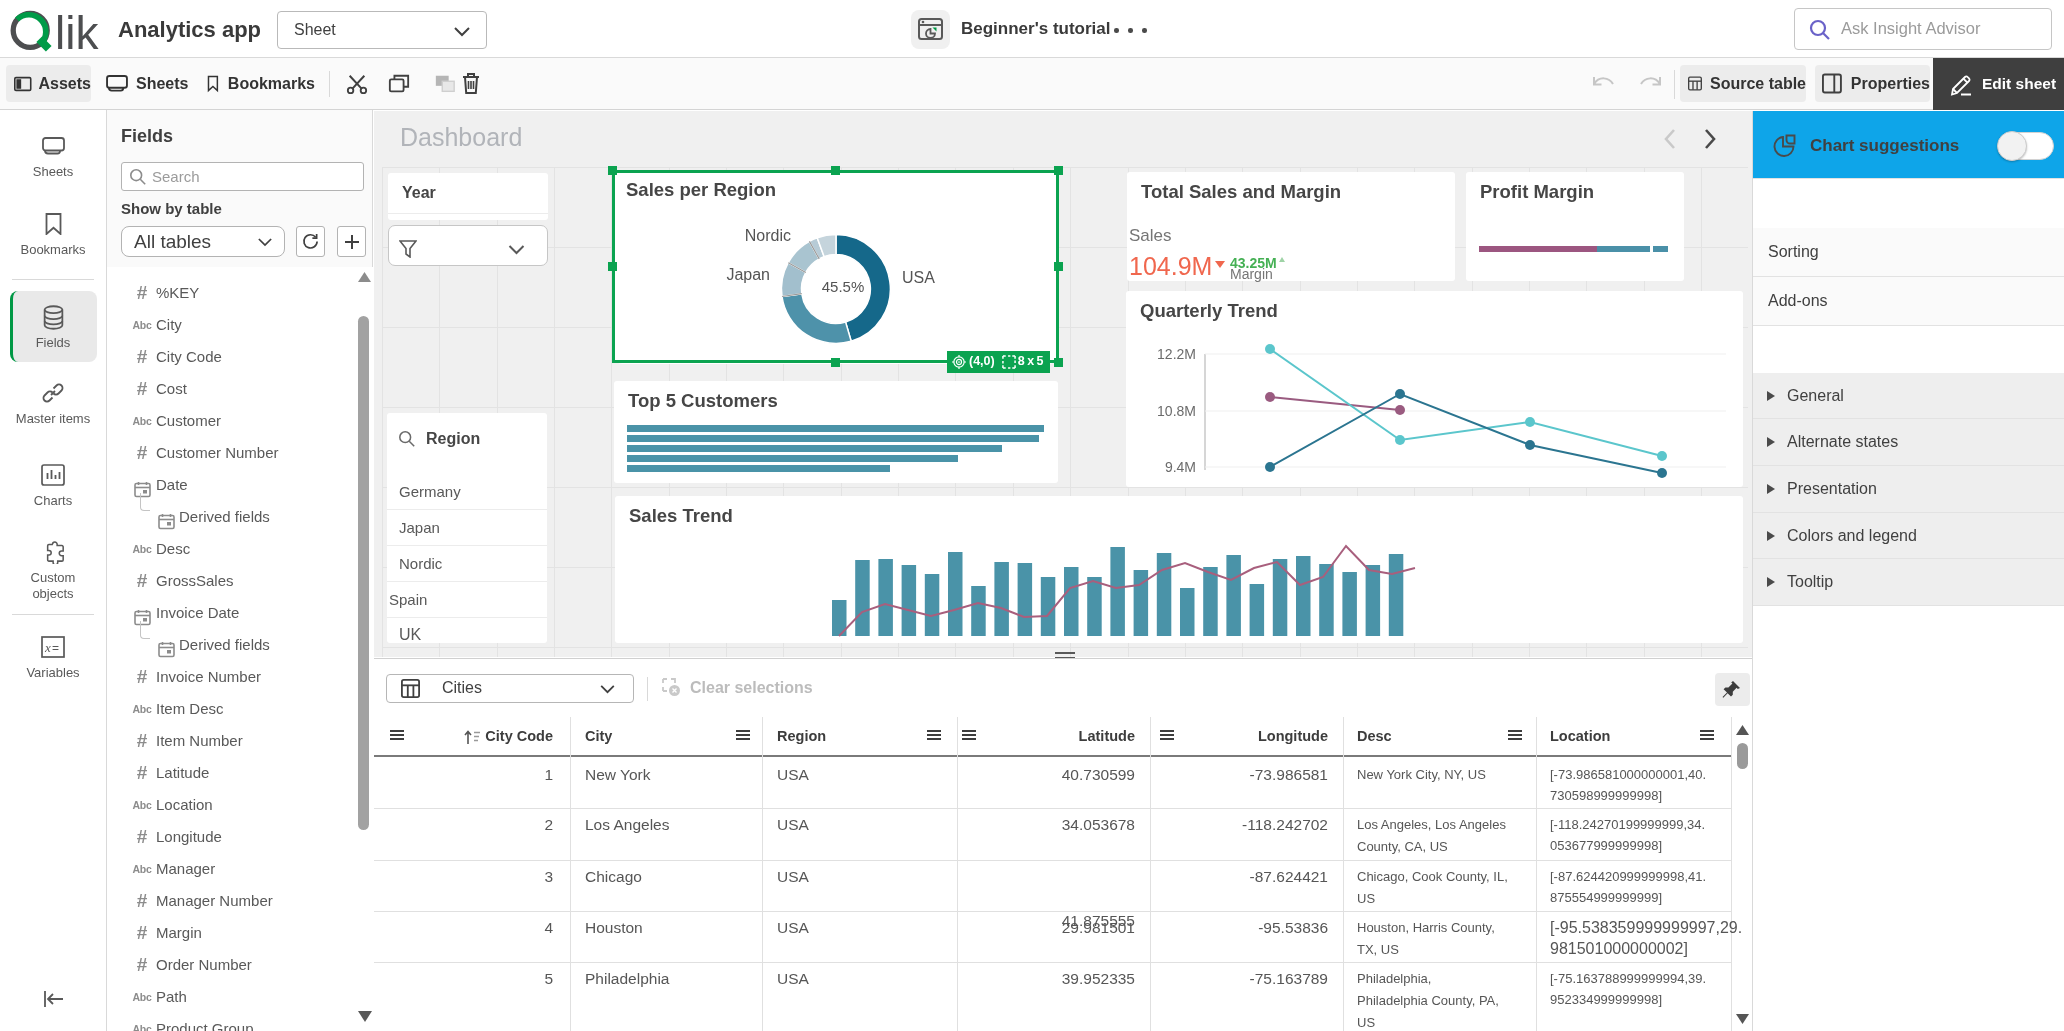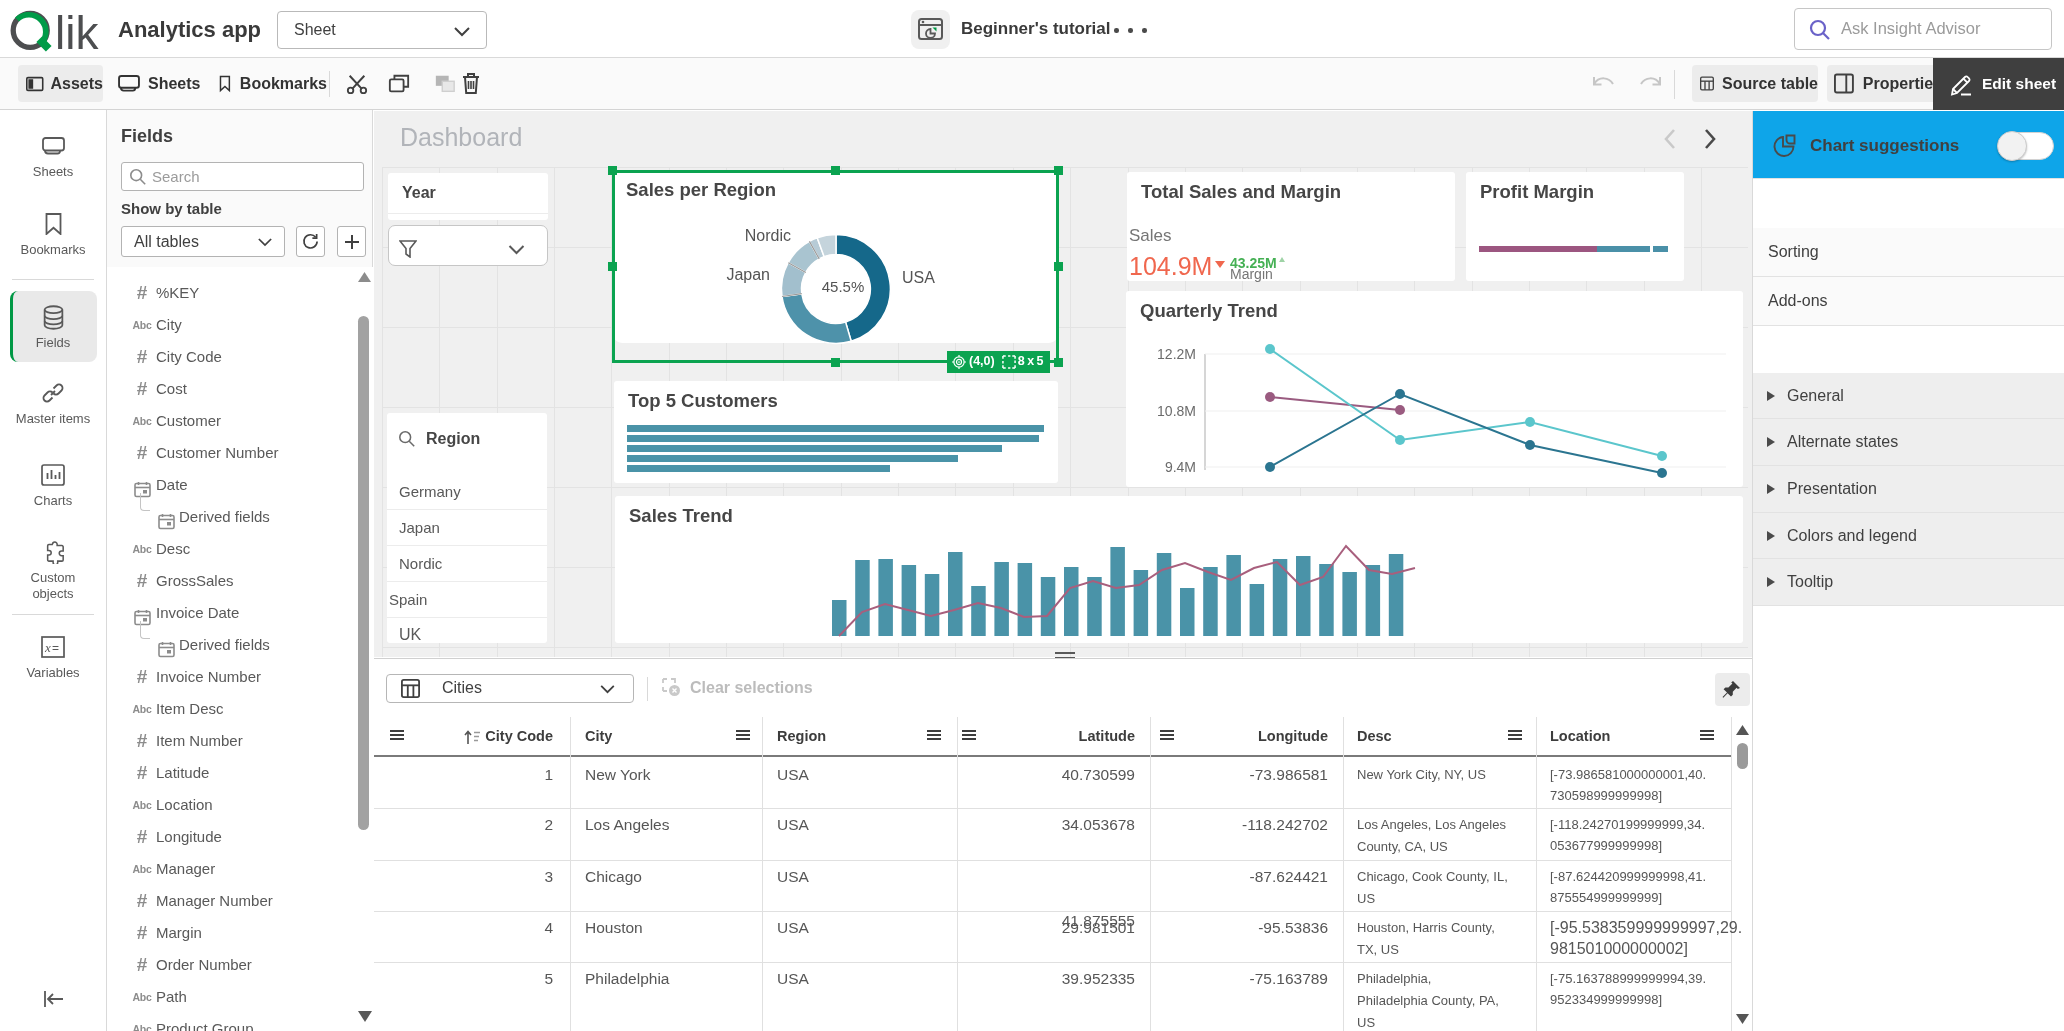--- a/index.html
+++ b/index.html
@@ -10,37 +10,37 @@
 
 #topbar{position:absolute;left:0;top:0;width:2064px;height:58px;background:#fff;border-bottom:1px solid #d9d9d9;}
 #appname{position:absolute;left:118px;top:17px;font-size:22px;font-weight:700;color:#3a3a3a;}
 #sheetsel{position:absolute;left:277px;top:11px;width:210px;height:38px;border:1px solid #b9b9b9;border-radius:4px;background:#fff;font-size:16px;color:#404040;line-height:36px;padding-left:16px;}
 #tuticon{position:absolute;left:911px;top:10px;width:39px;height:39px;background:#f0f0f0;border-radius:8px;}
 #tutname{position:absolute;left:961px;top:19px;font-size:17px;font-weight:700;color:#3a3a3a;}
 #askbox{position:absolute;left:1794px;top:8px;width:258px;height:42px;border:1px solid #c6c6c6;border-radius:4px;background:#fff;}
 #askbox span{position:absolute;left:46px;top:10px;font-size:16.5px;color:#9b9b9b;}
 
 #toolbar{position:absolute;left:0;top:58px;width:2064px;height:52px;background:#fafafa;border-bottom:1px solid #d4d4d4;}
-.tbtn{position:absolute;top:7px;height:37px;border-radius:4px;display:flex;align-items:center;font-size:16px;font-weight:700;color:#333;white-space:nowrap;margin-left:12px;}
+.tbtn{position:absolute;top:7px;height:37px;border-radius:4px;display:flex;align-items:center;font-size:16px;font-weight:700;color:#333;white-space:nowrap;}
 .tbtn.gray{background:#ececec;}
 .vsep{position:absolute;width:1px;background:#d9d9d9;}
 #editsheet{position:absolute;left:1933px;top:0px;width:131px;height:52px;background:#3f3f3f;color:#fff;display:flex;align-items:center;font-size:15.5px;font-weight:700;white-space:nowrap;}
 
 #rail{position:absolute;left:0;top:110px;width:107px;height:921px;background:#fff;border-right:1px solid #d9d9d9;}
 .railitem{position:absolute;left:0;width:106px;text-align:center;color:#595959;font-size:13px;}
 .railitem svg{margin:0 auto;}
 .railsep{position:absolute;left:12px;width:82px;height:1px;background:#d9d9d9;}
 #fieldssel{position:absolute;left:10px;top:291px;width:87px;height:71px;background:#e9e9e9;border-radius:8px;border-left:3px solid #009845;}
 
 #fpanel{position:absolute;left:107px;top:110px;width:266px;height:921px;background:#fafafa;border-right:1px solid #d9d9d9;}
 #fpanel h2{position:absolute;left:14px;top:16px;font-size:18px;color:#404040;}
 #fsearch{position:absolute;left:14px;top:52px;width:243px;height:29px;background:#fff;border:1px solid #b3b3b3;border-radius:3px;}
 #fsearch span{position:absolute;left:30px;top:5px;font-size:15px;color:#9b9b9b;}
 #showby{position:absolute;left:14px;top:90px;font-size:15px;font-weight:700;color:#404040;}
-#alltables{position:absolute;left:14px;top:116px;width:164px;height:31px;background:#fff;border:1px solid #b3b3b3;border-radius:3px;font-size:16px;color:#404040;line-height:29px;padding-left:12px;}
+#alltables{position:absolute;left:14px;top:116px;width:164px;height:31px;background:#fff;border:1px solid #b3b3b3;border-radius:8px;font-size:19px;color:#404040;line-height:29px;padding-left:12px;}
 .sqbtn{position:absolute;top:116px;width:29px;height:31px;background:#fff;border:1px solid #b3b3b3;border-radius:3px;display:flex;align-items:center;justify-content:center;}
 #flist{position:absolute;left:0px;top:167px;width:266px;height:754px;background:#fff;overflow:hidden;}
 .frow{position:absolute;left:0;height:32px;width:250px;}
 .ficon{position:absolute;left:24px;top:0;width:22px;height:32px;color:#8c8c8c;font-weight:700;display:flex;align-items:center;justify-content:center;}
 .flabel{position:absolute;left:49px;top:0;line-height:32px;font-size:15px;color:#595959;white-space:nowrap;}
 .frow.ind .ficon{left:48px;}
 .frow.ind .flabel{left:72px;}
 
 #dash{position:absolute;left:374px;top:111px;width:1378px;height:546px;background:#f0f0f0;overflow:hidden;}
 #grid{position:absolute;left:8px;top:56px;width:1366px;height:490px;
@@ -430,21 +430,21 @@
           <line x1="12.5" y1="12.5" x2="18" y2="18" stroke="#6a6a6a" stroke-width="1.7"></line>
         </svg>
       <div style="position:absolute;left:39px;top:17px;font-size:16px;font-weight:700;color:#464646;">Region</div>
       <div style="position:absolute;left:0;top:61px;width:160px;height:36px;border-bottom:1px solid #ececec;font-size:15px;color:#595959;line-height:36px;padding-left:12px;">Germany</div>
       <div style="position:absolute;left:0;top:97px;width:160px;height:36px;border-bottom:1px solid #ececec;font-size:15px;color:#595959;line-height:36px;padding-left:12px;">Japan</div>
       <div style="position:absolute;left:0;top:133px;width:160px;height:36px;border-bottom:1px solid #ececec;font-size:15px;color:#595959;line-height:36px;padding-left:12px;">Nordic</div>
       <div style="position:absolute;left:0;top:169px;width:160px;height:36px;border-bottom:1px solid #ececec;font-size:15px;color:#595959;line-height:36px;padding-left:2px;">Spain</div>
       <div style="position:absolute;left:0;top:205px;width:160px;height:25px;font-size:16px;color:#595959;line-height:34px;padding-left:12px;">UK</div>
     </div>
 
-    <div class="card" id="spr" style="left:238px;top:59px;width:447px;height:173px;border-radius:11px;">
+    <div class="card" id="spr" style="left:238px;top:59px;width:447px;height:194px;border-radius:11px;">
       <div class="ctitle">Sales per Region</div>
       <svg width="447" height="193" viewBox="0 0 447 193" style="position:absolute;left:0;top:0;">
         <path d="M224.0 64.5A54.5 54.5 0 0 1 239.2 171.3L233.6 152.1A34.5 34.5 0 0 0 224.0 84.5Z" fill="#15688a" stroke="#fff" stroke-width="1.5"></path>
         <path d="M239.2 171.3A54.5 54.5 0 0 1 170.0 126.5L189.8 123.8A34.5 34.5 0 0 0 233.6 152.1Z" fill="#4e92aa" stroke="#fff" stroke-width="1.5"></path>
         <path d="M170.0 126.5A54.5 54.5 0 0 1 176.2 92.7L193.8 102.4A34.5 34.5 0 0 0 189.8 123.8Z" fill="#a2bfcd" stroke="#fff" stroke-width="1.5"></path>
         <path d="M176.2 92.7A54.5 54.5 0 0 1 197.4 71.4L207.2 88.9A34.5 34.5 0 0 0 193.8 102.4Z" fill="#a9c4d0" stroke="#fff" stroke-width="1.5"></path>
         <path d="M197.4 71.4A54.5 54.5 0 0 1 205.2 67.8L212.1 86.6A34.5 34.5 0 0 0 207.2 88.9Z" fill="#b7cbd6" stroke="#fff" stroke-width="1.5"></path>
         <path d="M205.2 67.8A54.5 54.5 0 0 1 224.0 64.5L224.0 84.5A34.5 34.5 0 0 0 212.1 86.6Z" fill="#c5d4dc" stroke="#fff" stroke-width="1.5"></path>
         <line x1="189.8" y1="123.7" x2="170.0" y2="126.5" stroke="#9a9a9a" stroke-width="1.2"></line>
         <line x1="193.8" y1="102.4" x2="176.3" y2="92.7" stroke="#9a9a9a" stroke-width="1.2"></line>

